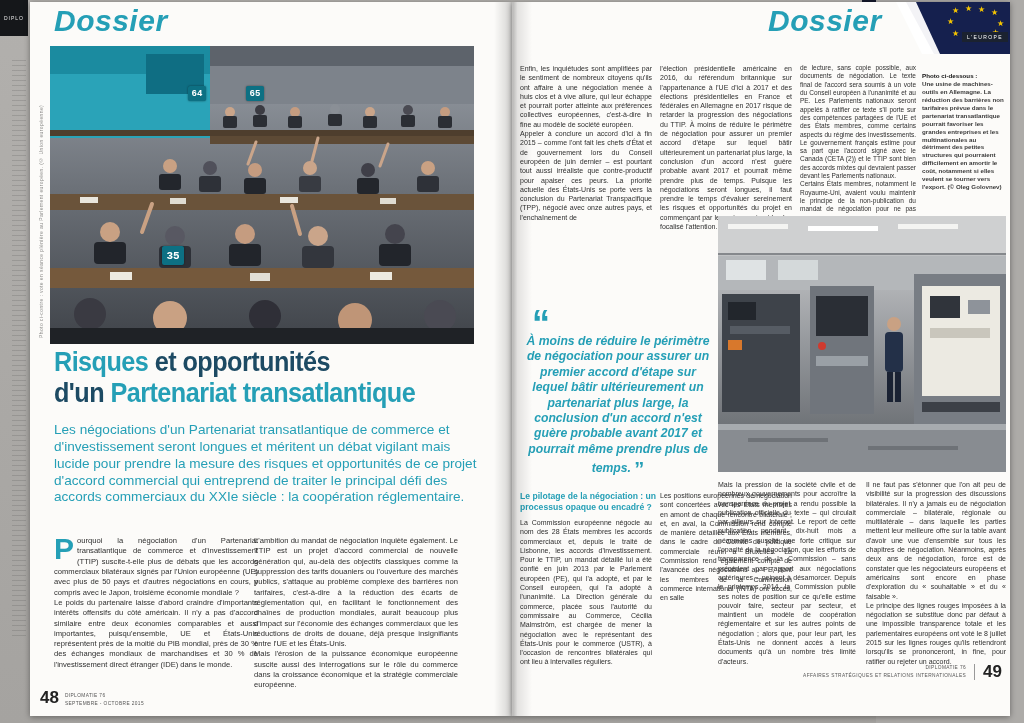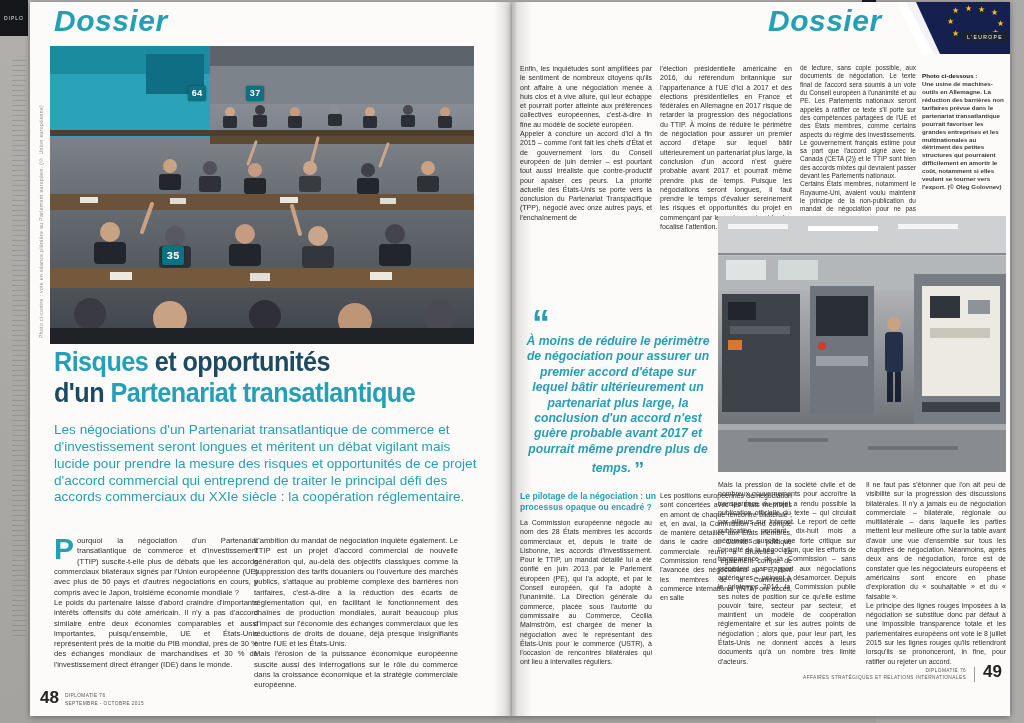--- a/index.html
+++ b/index.html
@@ -76,21 +76,21 @@
     font-style:italic;font-weight:700;font-size:12.2px;line-height:1.26;}
   .q-open{display:block;text-align:left;font-style:normal;font-size:36px;line-height:20px;margin-left:6px;}
   .q-close{font-style:normal;font-size:20px;vertical-align:-4px;}
   .subhead{position:absolute;left:8px;top:489px;width:138px;margin:0;font-size:8.6px;font-weight:700;color:#259fb6;line-height:1.25;}
   .rc1b{left:8px;top:516px;width:132px;height:184px;}
   .rc2b{left:148px;top:489px;width:132px;height:211px;}
   .factory{position:absolute;left:206px;top:214px;width:288px;height:256px;overflow:hidden;background:#7a7e83;}
   .factory svg{display:block;}
   .rc4{left:206px;top:478px;width:138px;height:224px;}
   .rc5{left:354px;top:478px;width:140px;height:224px;}
-  .footer-right{position:absolute;right:8px;top:660px;display:flex;align-items:flex-end;gap:8px;}
+  .footer-right{position:absolute;right:8px;top:660px;display:flex;align-items:center;gap:8px;}
   .fmeta2{font-size:4.8px;text-transform:uppercase;letter-spacing:.4px;color:#555;border-right:1px solid #999;padding-right:8px;line-height:1.6;text-align:right;}
 </style>
 </head>
 <body>
 
 <div class="scan">
 
   <div class="edge-left">
     <div class="edge-photo">
       <span>DIPLO</span>
@@ -182,21 +182,21 @@
         <g>
           <circle cx="40" cy="268" r="16" fill="#3a3a42"></circle>
           <circle cx="120" cy="272" r="17" fill="#c9a183"></circle>
           <circle cx="215" cy="270" r="16" fill="#2f2f37"></circle>
           <circle cx="305" cy="274" r="17" fill="#bf9577"></circle>
           <circle cx="390" cy="270" r="16" fill="#4a4a53"></circle>
           <rect x="0" y="282" width="424" height="16" fill="#1f2226"></rect>
         </g>
       </svg>
       <div class="badge b64">64</div>
-      <div class="badge b65">37</div>
+      <div class="badge b65">65</div>
       <div class="badge b43">35</div>
     </div>
 
     <div class="photo-credit">Photo ci-contre : vote en séance plénière au Parlement européen. (© Union européenne)</div>
 
     <h1 class="headline"><span class="t">Risques</span><span class="n"> et opportunités</span><br><span class="n">d'un </span><span class="t">Partenariat transatlantique</span></h1>
 
     <p class="standfirst">Les négociations d'un Partenariat transatlantique de commerce et d'investissement seront longues et méritent un débat vigilant mais lucide pour prendre la mesure des risques et opportunités de ce projet d'accord commercial qui entreprend de traiter le principal défi des accords commerciaux du XXIe siècle : la coopération réglementaire.</p>
 
     <div class="bodycol c1"><span class="dropcap">P</span><span class="coltext">ourquoi la négociation d'un Partenariat transatlantique de commerce et d'investissement (TTIP) suscite-t-elle plus de débats que les accords commerciaux bilatéraux signés par l'Union européenne (UE) avec plus de 50 pays et d'autres négociations en cours, y compris avec le Japon, troisième économie mondiale ?

